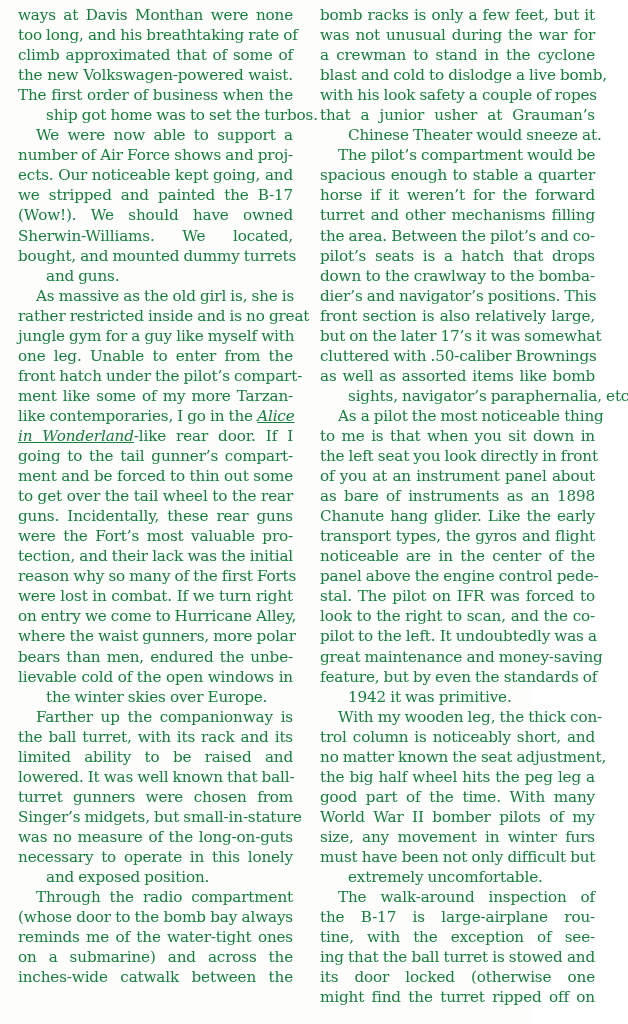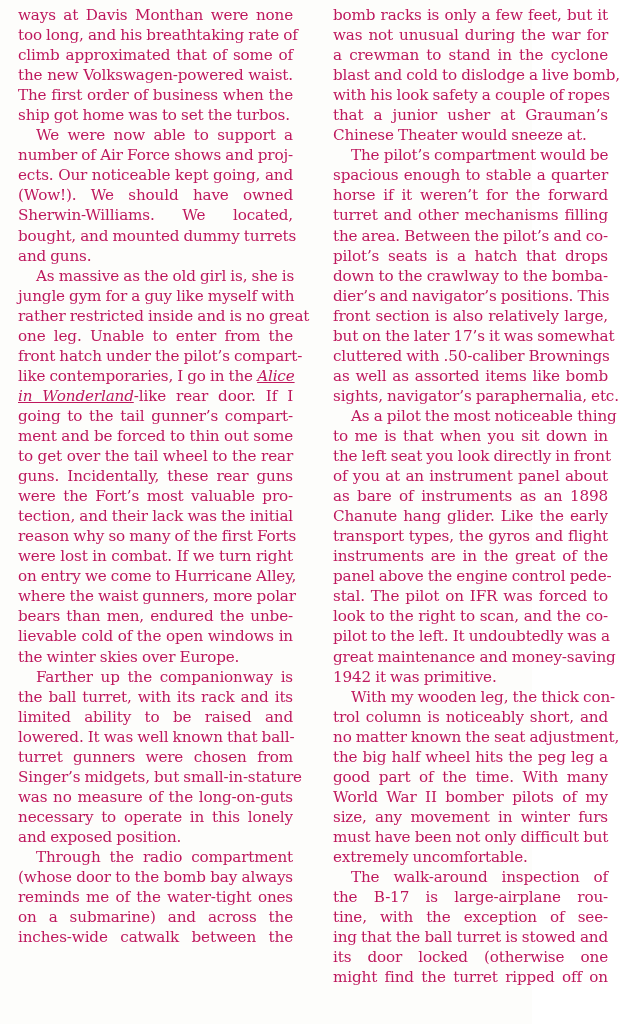--- a/index.html
+++ b/index.html
@@ -1,59 +1,61 @@
 <!DOCTYPE html>
 <html><head>
 <meta charset="utf-8">
 <style>
   html, body { margin: 0; padding: 0; background: #ffffff; }
   body { width: 628px; height: 1024px; overflow: hidden; position: relative; }
   .page {
     position: absolute; left: 0; top: 0; width: 532px; height: 1024px;
-    background: #fdfdfb; color: #be185d;
+    background: #fdfdfb; color: #15803d;
     font-family: "DejaVu Serif", "Liberation Serif", serif;
   }
   .column {
     position: absolute; top: 5px; width: 275px;
   }
   .col-left { left: 18px; }
-  .col-right { left: 333px; }
+  .col-right { left: 320px; }
   .line {
     display: block; height: 20.05px; line-height: 20px;
     font-size: 15.2px; white-space: nowrap;
     text-align: justify; text-align-last: justify;
     letter-spacing: -0.15px; word-spacing: -0.5px;
   }
-  .line.last { text-align-last: left; }
+  .line.last { text-align-last: left; margin-left: 28px; }
   .line.indent { padding-left: 18px; }
   .line i { font-style: italic; text-decoration: underline; }
 </style>
 </head>
 <body>
 
 <div class="page">
   <div class="column col-left">
       <span class="line">ways at Davis Monthan were none</span>
       <span class="line">too long, and his breathtaking rate of</span>
       <span class="line">climb approximated that of some of</span>
       <span class="line">the new Volkswagen-powered waist.</span>
       <span class="line">The first order of business when the</span>
       <span class="line last">ship got home was to set the turbos.</span>
       <span class="line indent">We were now able to support a</span>
       <span class="line">number of Air Force shows and proj-</span>
       <span class="line">ects. Our noticeable kept going, and</span>
+      <span class="line">we stripped and painted the B-17</span>
       <span class="line">(Wow!). We should have owned</span>
       <span class="line">Sherwin-Williams. We located,</span>
       <span class="line">bought, and mounted dummy turrets</span>
       <span class="line last">and guns.</span>
       <span class="line indent">As massive as the old girl is, she is</span>
+      <span class="line">rather restricted inside and is no great</span>
       <span class="line">jungle gym for a guy like myself with</span>
-      <span class="line">rather restricted inside and is no great</span>
       <span class="line">one leg. Unable to enter from the</span>
       <span class="line">front hatch under the pilot’s compart-</span>
+      <span class="line">ment like some of my more Tarzan-</span>
       <span class="line">like contemporaries, I go in the <i>Alice</i></span>
       <span class="line"><i>in Wonderland</i>-like rear door. If I</span>
       <span class="line">going to the tail gunner’s compart-</span>
       <span class="line">ment and be forced to thin out some</span>
       <span class="line">to get over the tail wheel to the rear</span>
       <span class="line">guns. Incidentally, these rear guns</span>
       <span class="line">were the Fort’s most valuable pro-</span>
       <span class="line">tection, and their lack was the initial</span>
       <span class="line">reason why so many of the first Forts</span>
       <span class="line">were lost in combat. If we turn right</span>
@@ -98,26 +100,27 @@
       <span class="line">cluttered with .50-caliber Brownings</span>
       <span class="line">as well as assorted items like bomb</span>
       <span class="line last">sights, navigator’s paraphernalia, etc.</span>
       <span class="line indent">As a pilot the most noticeable thing</span>
       <span class="line">to me is that when you sit down in</span>
       <span class="line">the left seat you look directly in front</span>
       <span class="line">of you at an instrument panel about</span>
       <span class="line">as bare of instruments as an 1898</span>
       <span class="line">Chanute hang glider. Like the early</span>
       <span class="line">transport types, the gyros and flight</span>
-      <span class="line">instruments are in the great of the</span>
+      <span class="line">noticeable are in the center of the</span>
       <span class="line">panel above the engine control pede-</span>
       <span class="line">stal. The pilot on IFR was forced to</span>
       <span class="line">look to the right to scan, and the co-</span>
       <span class="line">pilot to the left. It undoubtedly was a</span>
       <span class="line">great maintenance and money-saving</span>
+      <span class="line">feature, but by even the standards of</span>
       <span class="line last">1942 it was primitive.</span>
       <span class="line indent">With my wooden leg, the thick con-</span>
       <span class="line">trol column is noticeably short, and</span>
       <span class="line">no matter known the seat adjustment,</span>
       <span class="line">the big half wheel hits the peg leg a</span>
       <span class="line">good part of the time. With many</span>
       <span class="line">World War II bomber pilots of my</span>
       <span class="line">size, any movement in winter furs</span>
       <span class="line">must have been not only difficult but</span>
       <span class="line last">extremely uncomfortable.</span>

